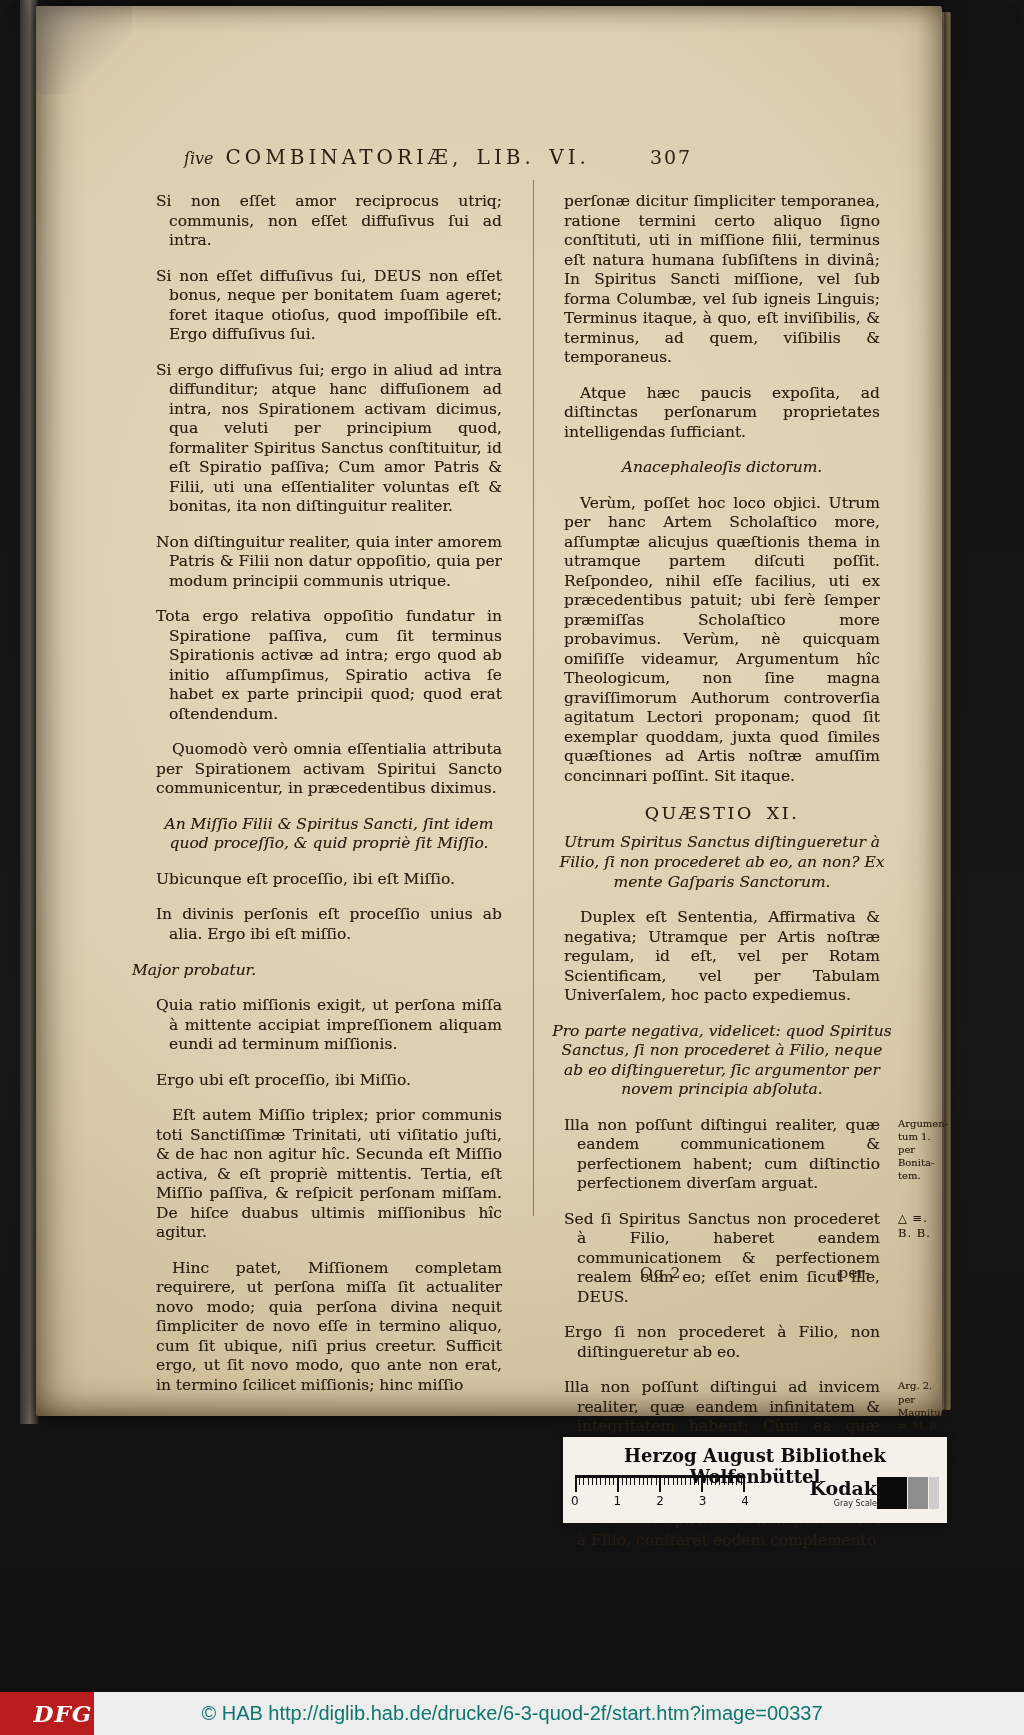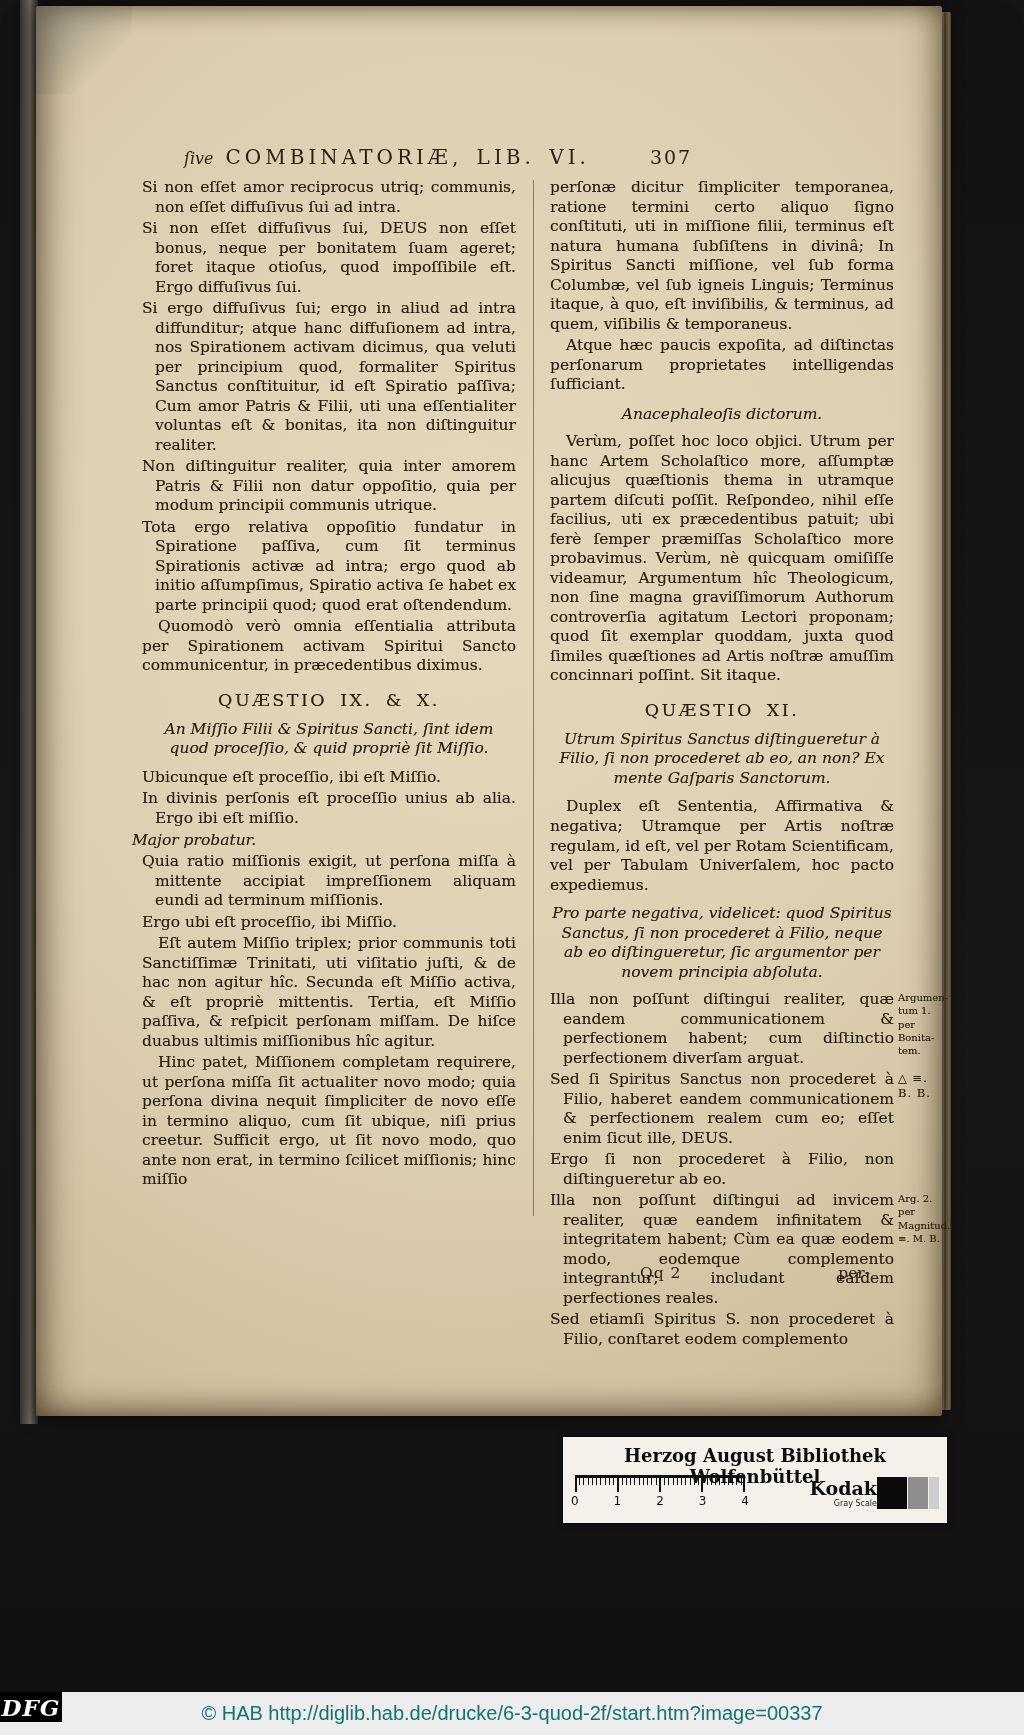--- a/index.html
+++ b/index.html
@@ -27,21 +27,21 @@
   .pretitle{font-style:italic;font-size:16px;}
   .main-title{margin-left:12px;font-size:20px;letter-spacing:4px;word-spacing:4px;}
   .page-num{margin-left:60px;font-size:19px;letter-spacing:2px;margin-top:12px;}
 
   .col{position:absolute;top:170px;font-size:15.5px;line-height:1.26;text-align:justify;color:#271e11;
     text-shadow:0 0 .4px rgba(40,26,10,.45);}
   .col-left{left:104px;width:378px;}
   .col-right{left:512px;width:348px;}
   .col-divider{position:absolute;left:497px;top:174px;width:1px;height:1036px;background:rgba(55,38,16,.5);}
 
-  p{margin:2px;}
+  p{margin:16px;}
   p.hang{padding-left:13px;text-indent:-13px;}
   p.indent{text-indent:16px;}
   .qheading{text-align:center;font-size:17.5px;letter-spacing:2.5px;word-spacing:5px;margin:13px 0 9px;text-indent:0;}
   .subtitle{font-style:italic;text-align:center;margin:2px 8px 9px;text-indent:0;}
   .italic-left{font-style:italic;margin-left:-8px;text-align:left;}
   .center-italic{font-style:italic;text-align:center;margin:10px 0 8px;text-indent:0;}
   .italic-block{font-style:italic;text-align:center;margin:9px 4px 8px;text-indent:0;}
 
   .pwrap{position:relative;}
   .margin-note{position:absolute;left:350px;top:1px;width:52px;font-size:10px;line-height:1.32;
@@ -69,23 +69,23 @@
   .kodak-brand{font-weight:bold;font-size:19px;color:#0d0d0d;font-family:"DejaVu Serif",serif;}
   .kodak-sub{font-size:8px;font-family:"DejaVu Sans",sans-serif;color:#222;margin-top:2px;}
   .patches{display:flex;gap:1px;}
   .patch{height:32px;}
   .patch.p1{width:30px;background:#0b0b0b;}
   .patch.p2{width:20px;background:#8e8e8e;}
   .patch.p3{width:10px;background:#cdcdcd;}
 
   
   .bottom-bar{position:absolute;left:0;top:1692px;width:1024px;height:43px;background:#ededed;}
-  .dfg{position:absolute;left:0;top:0;width:62px;height:30px;background:#000000;color:#fff;display:flex;
+  .dfg{position:absolute;left:0;top:0;width:62px;height:43px;background:#b91c1c;color:#fff;display:flex;
     align-items:center;justify-content:center;font-weight:bold;font-style:italic;font-size:23px;
-    font-family:"DejaVu Serif",serif;letter-spacing:1px;}
+    font-family:"DejaVu Serif",serif;letter-spacing:1px;padding-left:32px;}
   .copyright{position:absolute;left:0;right:0;top:0;height:43px;display:flex;align-items:center;justify-content:center;
     font-family:"Liberation Sans",sans-serif;font-size:20px;color:#0f766e;}
 </style>
 </head>
 <body>
 
 <div id="stage">
 
   <div class="prev-edge"></div>
   <div class="page-edges"></div>
@@ -100,21 +100,20 @@
 
     <div class="col-divider"></div>
 
     <div class="col col-left">
       <p class="hang">Si non eſſet amor reciprocus utriq; communis, non eſſet diffuſivus ſui ad intra.</p>
       <p class="hang">Si non eſſet diffuſivus ſui, DEUS non eſſet bonus, neque per bonitatem ſuam ageret; foret itaque otioſus, quod impoſſibile eſt. Ergo diffuſivus ſui.</p>
       <p class="hang">Si ergo diffuſivus ſui; ergo in aliud ad intra diffunditur; atque hanc diffuſionem ad intra, nos Spirationem activam dicimus, qua veluti per principium quod, formaliter Spiritus Sanctus conſtituitur, id eſt Spiratio paſſiva; Cum amor Patris &amp; Filii, uti una eſſentialiter voluntas eſt &amp; bonitas, ita non diſtinguitur realiter.</p>
       <p class="hang">Non diſtinguitur realiter, quia inter amorem Patris &amp; Filii non datur oppoſitio, quia per modum principii communis utrique.</p>
       <p class="hang">Tota ergo relativa oppoſitio fundatur in Spiratione paſſiva, cum ſit terminus Spirationis activæ ad intra; ergo quod ab initio aſſumpſimus, Spiratio activa ſe habet ex parte principii quod; quod erat oſtendendum.</p>
       <p class="indent">Quomodò verò omnia eſſentialia attributa per Spirationem activam Spiritui Sancto communicentur, in præcedentibus diximus.</p>
-      <p class="qheading">QUÆSTIO IX. &amp; X.</p>
       <p class="subtitle">An Miſſio Filii &amp; Spiritus Sancti, ſint idem quod proceſſio, &amp; quid propriè ſit Miſſio.</p>
       <p>Ubicunque eſt proceſſio, ibi eſt Miſſio.</p>
       <p class="hang">In divinis perſonis eſt proceſſio unius ab alia. Ergo ibi eſt miſſio.</p>
       <p class="italic-left">Major probatur.</p>
       <p class="hang">Quia ratio miſſionis exigit, ut perſona miſſa à mittente accipiat impreſſionem aliquam eundi ad terminum miſſionis.</p>
       <p>Ergo ubi eſt proceſſio, ibi Miſſio.</p>
       <p class="indent">Eſt autem Miſſio triplex; prior communis toti Sanctiſſimæ Trinitati, uti viſitatio juſti, &amp; de hac non agitur hîc. Secunda eſt Miſſio activa, &amp; eſt propriè mittentis. Tertia, eſt Miſſio paſſiva, &amp; reſpicit perſonam miſſam. De hiſce duabus ultimis miſſionibus hîc agitur.</p>
       <p class="indent">Hinc patet, Miſſionem completam requirere, ut perſona miſſa ſit actualiter novo modo; quia perſona divina nequit ſimpliciter de novo eſſe in termino aliquo, cum ſit ubique, niſi prius creetur. Sufficit ergo, ut ſit novo modo, quo ante non erat, in termino ſcilicet miſſionis; hinc miſſio</p>
     </div>
 

